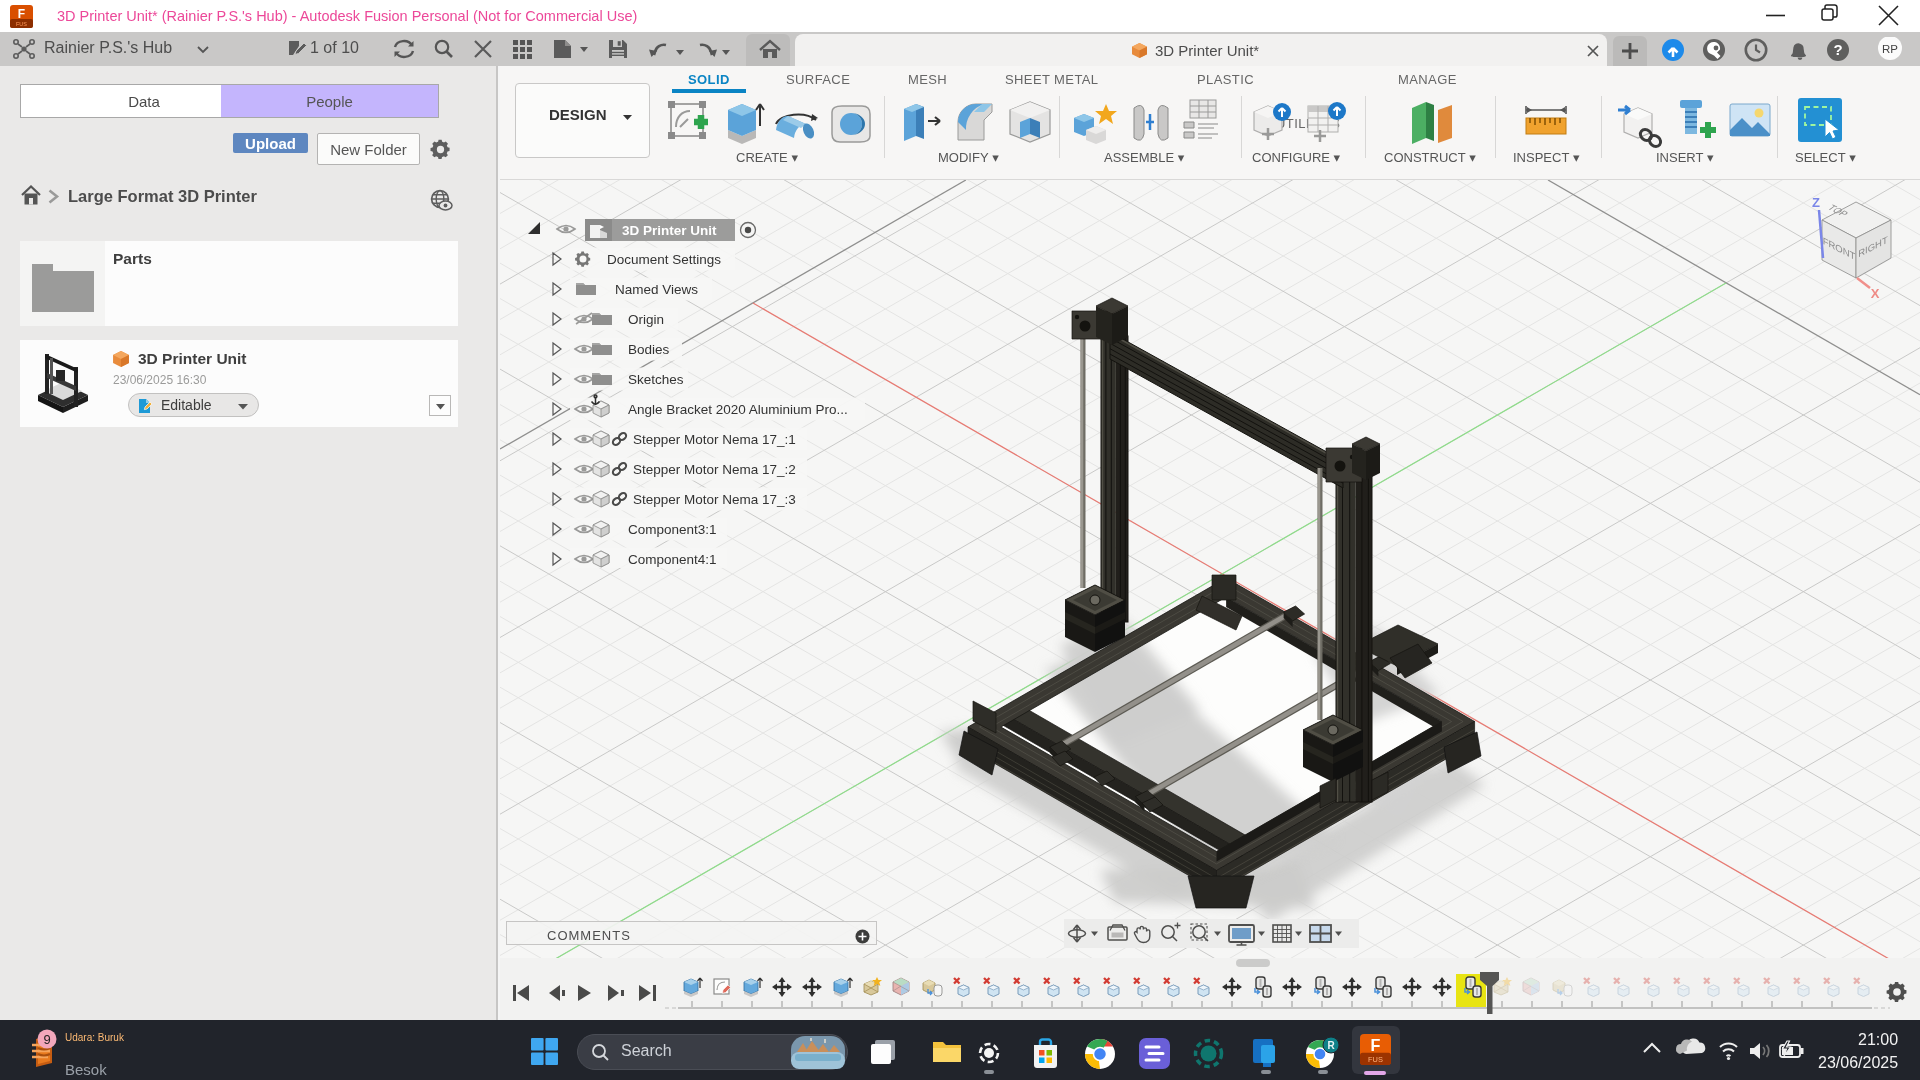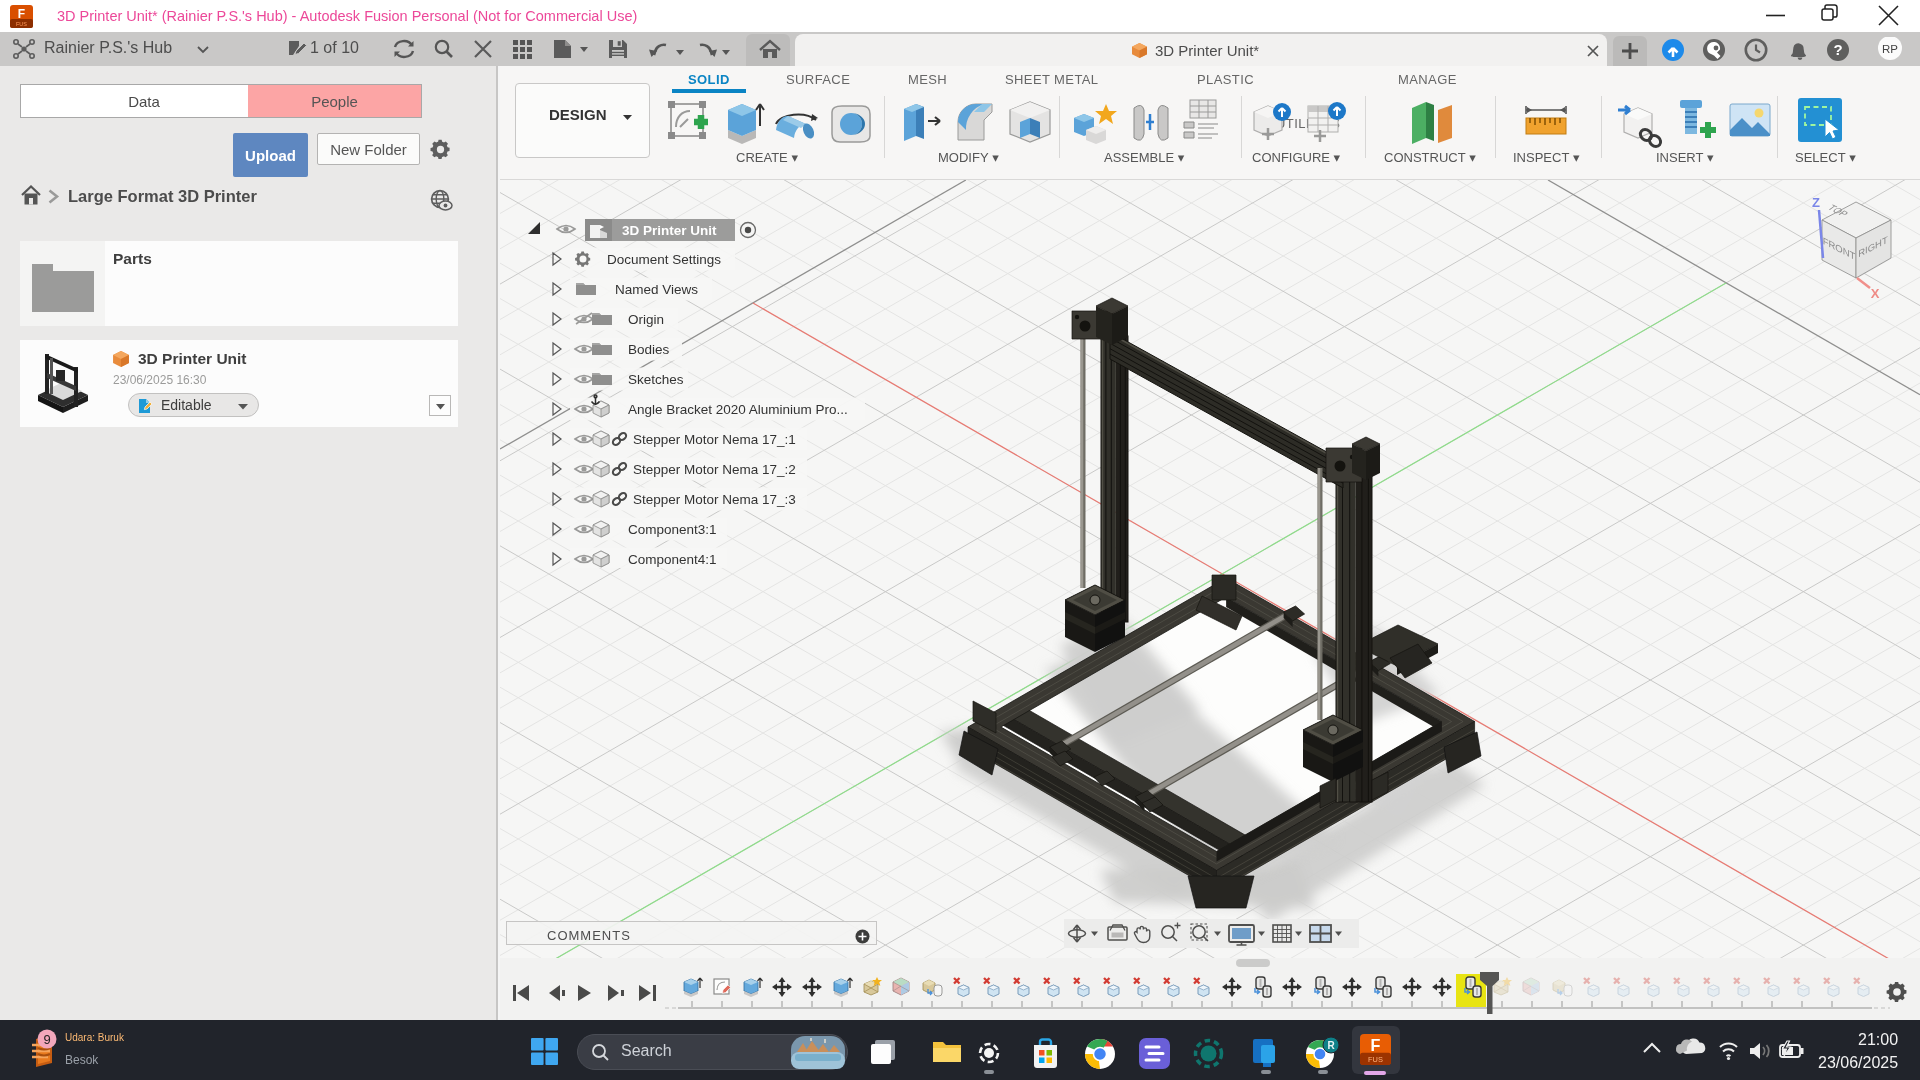--- a/index.html
+++ b/index.html
@@ -156,22 +156,22 @@
   <path d="M96 7.5 v5.5 l4 2.5" stroke="#5f5f5e" stroke-width="2.2" fill="none"></path>
   <path d="M137 20 c-3.5 0 -6 0 -6 -1.5 c0 -1 1.5 -1 1.8 -3 l0.6 -5 a4.8 4.8 0 0 1 7.2 -3.6 a4.8 4.8 0 0 1 3 4.6 l0.6 4 c0.3 2 1.8 2 1.8 3 c0 1.5 -2.5 1.5 -6 1.5 m-2.4 0.5 a2.4 2.4 0 0 0 4.8 0" fill="#5c5c5c"></path>
   <circle cx="178" cy="13" r="11" fill="#5f5f5e"></circle>
   <text x="178" y="18.2" font-size="15" font-weight="bold" fill="#fff" text-anchor="middle">?</text>
   <circle cx="230" cy="11" r="12" fill="#fbfbfb"></circle>
   <text x="230" y="15.5" font-size="11.5" fill="#444" text-anchor="middle">RP</text>
 </svg>
 
 <div id="lpanel" class="abs">
  <div class="seg" style="left:20px;width:248px;background:#fff;">Data</div>
- <div class="seg" style="left:248px;width:174px;background:#fca5a5;border-left:none;color:#555;">People</div>
- <div class="btn" style="left:233px;top:67px;width:75px;height:44px;background:#5e87c0;color:#fff;font-weight:bold;">Upload</div>
+ <div class="seg" style="left:221px;width:218px;background:#c4b5fd;border-left:none;color:#555;">People</div>
+ <div class="btn" style="left:233px;top:67px;width:75px;height:20px;background:#5e87c0;color:#fff;font-weight:bold;">Upload</div>
  <div class="btn" style="left:317px;top:67px;width:103px;height:32px;background:#fbfbfa;border:1px solid #b4b3b2;color:#555;">New Folder</div>
  <svg class="abs" style="left:429px;top:72px" width="23" height="23" viewBox="0 0 24 24">
         <path fill="#5e5e5e" d="M12 8.2a3.8 3.8 0 1 0 0 7.6 3.8 3.8 0 0 0 0-7.6zm9.4 5.4l-2.1 .5a7.6 7.6 0 0 1-.8 1.9l1.2 1.9-2.3 2.3-1.9-1.2a7.6 7.6 0 0 1-1.9.8l-.5 2.1h-3.2l-.5-2.1a7.6 7.6 0 0 1-1.9-.8l-1.9 1.2-2.3-2.3 1.2-1.9a7.6 7.6 0 0 1-.8-1.9l-2.1-.5v-3.2l2.1-.5a7.6 7.6 0 0 1 .8-1.9L3.4 5.9l2.3-2.3 1.9 1.2a7.6 7.6 0 0 1 1.9-.8l.5-2.1h3.2l.5 2.1a7.6 7.6 0 0 1 1.9.8l1.9-1.2 2.3 2.3-1.2 1.9a7.6 7.6 0 0 1 .8 1.9l2.1.5z"></path>
       </svg>
  <svg class="abs" style="left:21px;top:119px" width="20" height="21" viewBox="0 0 20 21">
         <path d="M1 10 L10 1.5 L19 10" fill="none" stroke="#555" stroke-width="2.2"></path>
         <path d="M3.5 8.5 v11 h13 v-11" fill="#555"></path>
         <rect x="8" y="13" width="4" height="6.5" fill="#eae9e8"></rect>
       </svg>
  <svg class="abs" style="left:47px;top:123px" width="13" height="15">
@@ -1103,21 +1103,21 @@
         </g>
   <g stroke="#a84e0e" stroke-width="2" fill="none">
           <path d="M10 15 q6 3 12 0 M10 21 q6 3 12 0"></path>
         </g>
 </svg>
 <svg class="abs" style="left:36px;top:9px" width="23" height="20">
         <circle cx="11" cy="10" r="9.5" fill="#f2a7bb"></circle>
         <text x="11" y="14.5" font-size="13" fill="#222" text-anchor="middle">9</text>
       </svg>
 <div class="abs tbtxt" style="left:65px;top:12px;">Udara: Buruk</div>
-<div class="abs" style="left:65px;top:33px;font-size:12px;color:#9aa0a8">Besok</div>
+<div class="abs" style="left:65px;top:41px;font-size:15px;color:#9aa0a8">Besok</div>
 
 <svg class="abs" style="left:531px;top:18px" width="27" height="27" viewBox="0 0 27 27">
   <g fill="#3fa7f0">
           <rect x="0" y="0" width="12.6" height="12.6" rx="1"></rect>
           <rect x="14.4" y="0" width="12.6" height="12.6" rx="1"></rect>
           <rect x="0" y="14.4" width="12.6" height="12.6" rx="1"></rect>
           <rect x="14.4" y="14.4" width="12.6" height="12.6" rx="1"></rect>
         </g>
 </svg>
 <div class="abs" style="left:577px;top:14px;width:271px;height:36px;background:#3a3d45;border:1px solid #4a4d55;border-radius:18px;"></div>

